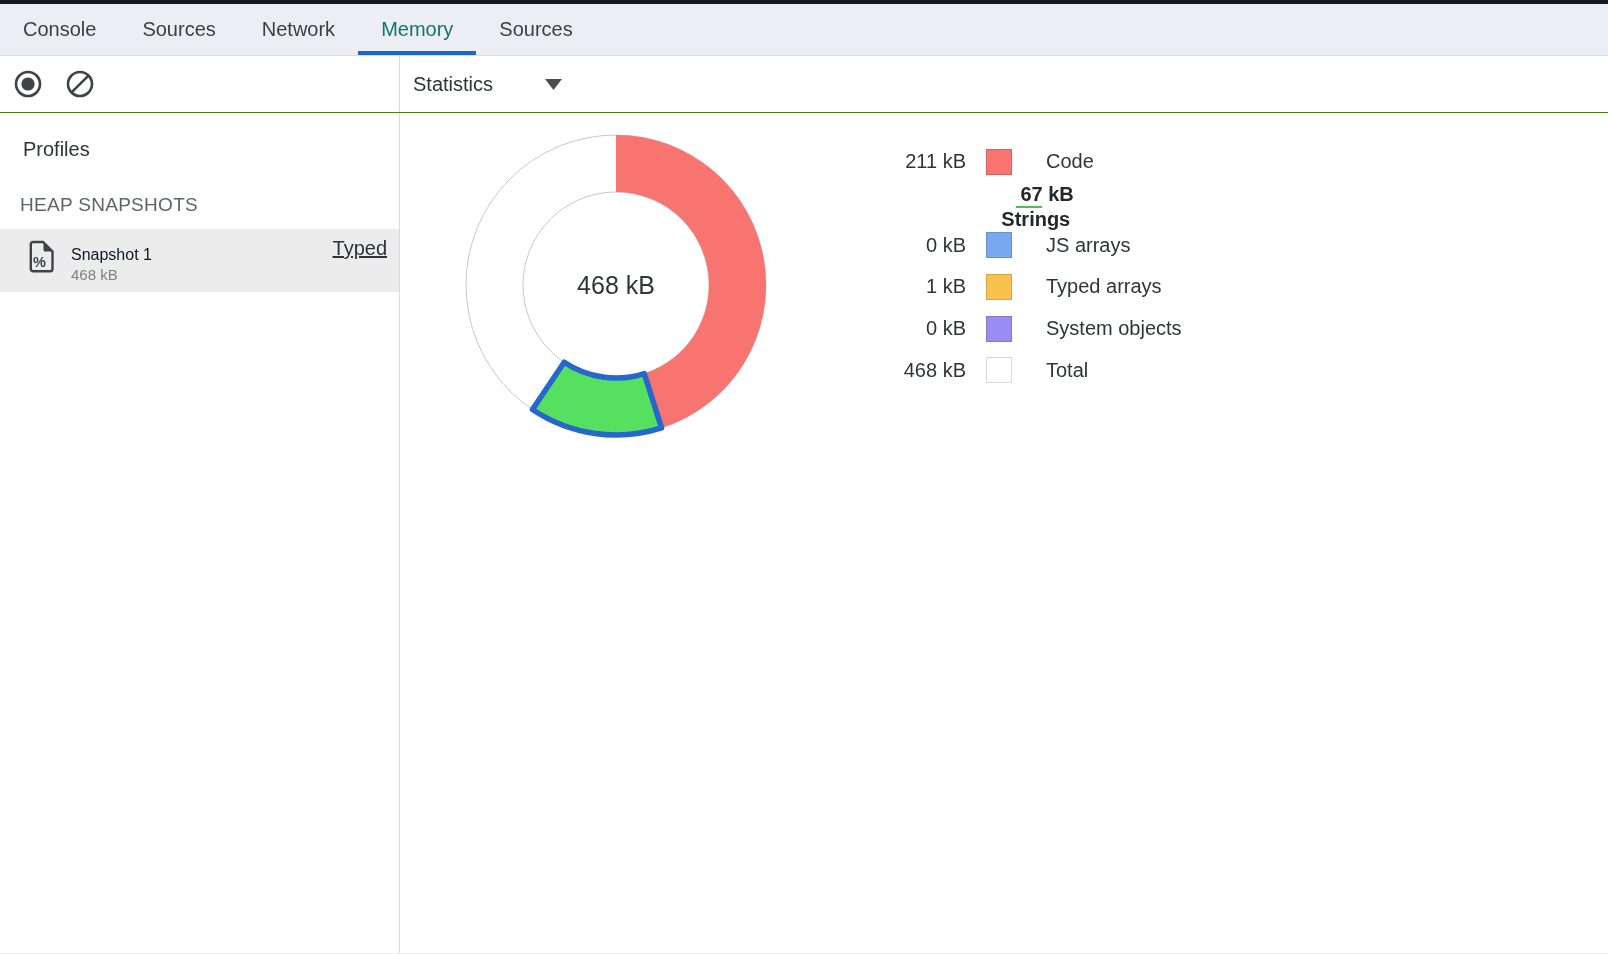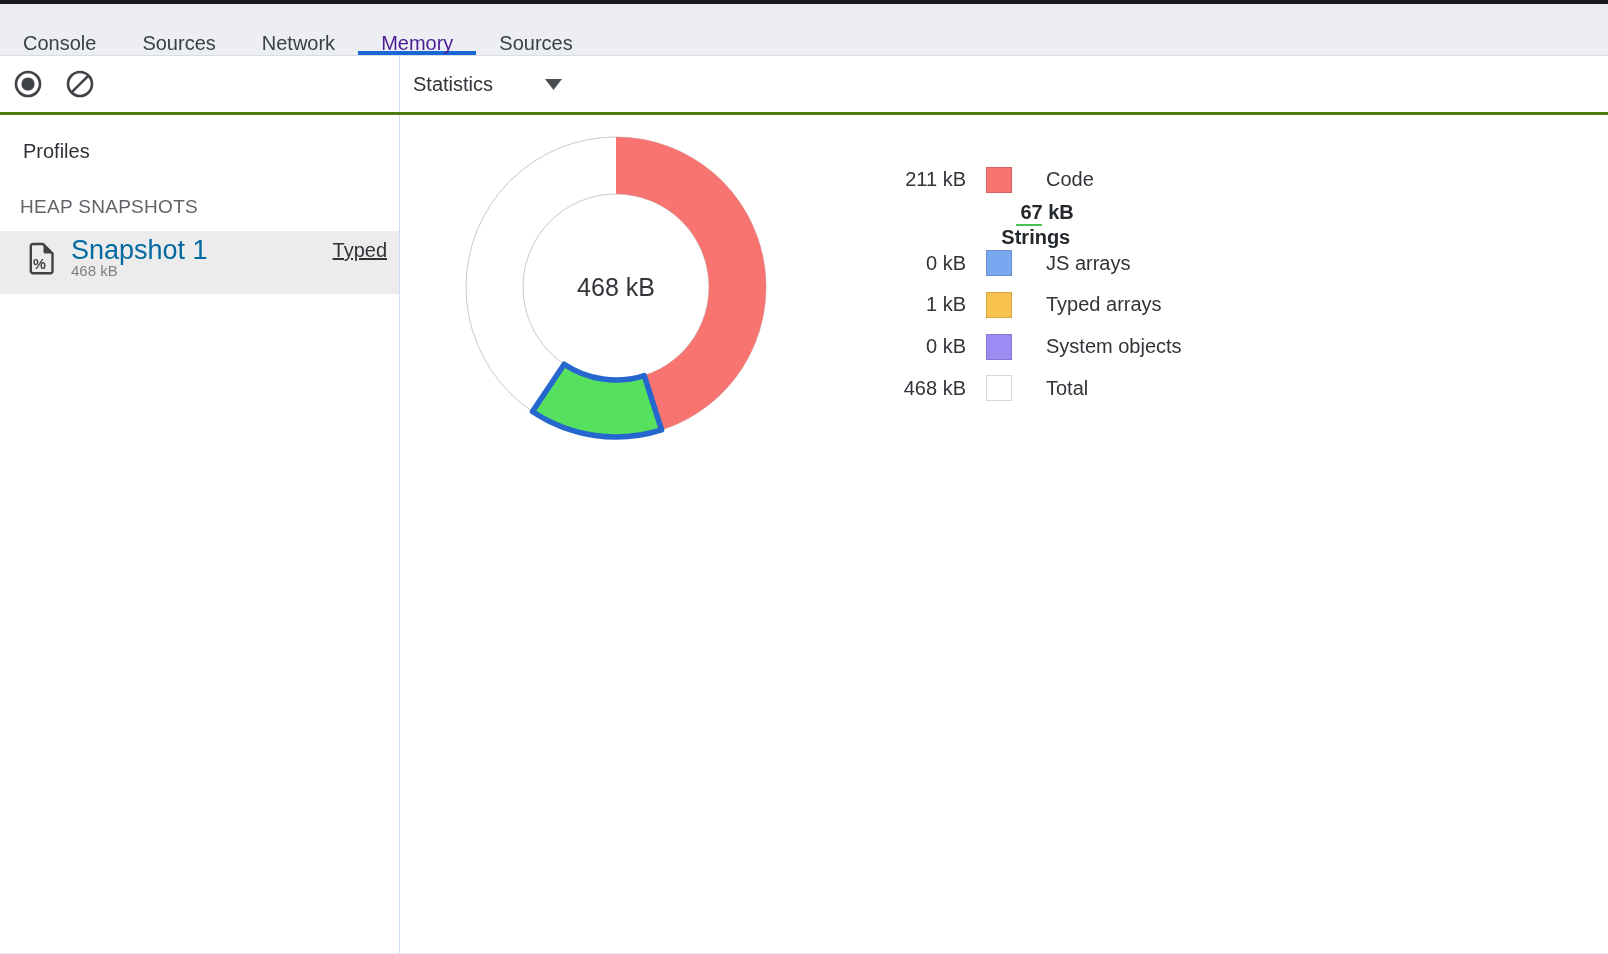--- a/index.html
+++ b/index.html
@@ -4,50 +4,50 @@
 <style>
   html,body{margin:0;padding:0;background:#fff;}
   body{font-family:"Liberation Sans", sans-serif; color:#303438;}
   .app{position:relative;width:1608px;height:954px;background:#fff;overflow:hidden;}
 
   
   .top-strip{height:4px;background:#17191c;}
 
   
   .tabbar{height:51px;background:#eceef3;border-bottom:1px solid #d8dde8;display:flex;align-items:stretch;}
-  .tab{padding:14px 23px;line-height:51px;font-size:20px;color:#3b4045;cursor:default;white-space:nowrap;}
-  .tab.active{color:#4c1d95;box-shadow:inset 0 -4px 0 0 #1967d2;}
+  .tab{padding:0 23px;line-height:51px;font-size:20px;color:#3b4045;cursor:default;white-space:nowrap;}
+  .tab.active{color:#0f766e;box-shadow:inset 0 -4px 0 0 #1967d2;}
 
   
-  .toolbar{height:56px;border-bottom:3px solid #4d7c0f;display:flex;background:#fff;}
+  .toolbar{height:56px;border-bottom:1px solid #4d7c0f;display:flex;background:#fff;}
   .toolbar-left{width:400px;box-sizing:border-box;border-right:1px solid #cfdcef;display:flex;align-items:center;padding-left:13px;gap:22px;}
   .icon-btn{width:30px;height:30px;display:flex;align-items:center;justify-content:center;}
   .toolbar-right{flex:1;display:flex;align-items:center;padding-left:13px;}
   .stats-select{display:flex;align-items:center;font-size:20px;color:#303438;}
   .stats-select .caret{margin-left:52px;display:inline-flex;}
 
   
   .content{display:flex;height:calc(954px - 4px - 52px - 57px);gap:6px;}
   .sidebar{width:400px;box-sizing:border-box;border-right:1px solid #cfdcef;background:#fff;}
   .sidebar-title{margin:25px 0 0 23px;font-size:20px;color:#2f3338;}
   .sidebar-section{margin:33px 0 0 20px;font-size:19px;color:#5f6368;letter-spacing:0.3px;}
   .snapshot-row{margin-top:13px;height:63px;box-sizing:border-box;background:#ececec;display:flex;align-items:flex-start;padding:8px 12px 0 28px;}
   .snapshot-icon{flex:0 0 auto;margin-top:3px;margin-right:16px;}
   .snapshot-texts{display:flex;flex-direction:column;}
-  .snapshot-name{font-size:27px;line-height:23px;color:#0369a1;}
+  .snapshot-name{font-size:16px;line-height:23px;color:#0f172a;margin-top:6px;}
   .snapshot-size{font-size:15px;line-height:18px;color:#7f8083;}
   .snapshot-save{margin-left:auto;font-size:20px;line-height:23px;color:#2f3338;text-decoration:underline;cursor:pointer;}
 
   .main{position:relative;flex:1;background:#fff;}
 
   
   .donut-svg{position:absolute;left:55px;top:17px;}
 
   
-  .legend{position:absolute;left:450px;top:44px;}
+  .legend{position:absolute;left:450px;top:28px;}
   .legend-row{display:flex;align-items:center;height:41.7px;font-size:20px;color:#303438;}
   .legend-row .lv{display:inline-block;width:110px;text-align:right;white-space:nowrap;}
   .legend-row .sw{display:inline-block;width:26px;height:26px;margin-left:20px;box-sizing:border-box;border:1px solid rgba(0,0,0,0.14);}
   .legend-row .sw.total{border:1px solid #d8d8d8;}
   .legend-row .ll{margin-left:34px;white-space:nowrap;}
   .legend-row.bold{font-weight:700;color:#24282c;flex-direction:column;}
 
   .bottom-line{position:absolute;left:0;bottom:0;width:100%;height:1px;background:#ebebeb;}
 </style>
 </head>

